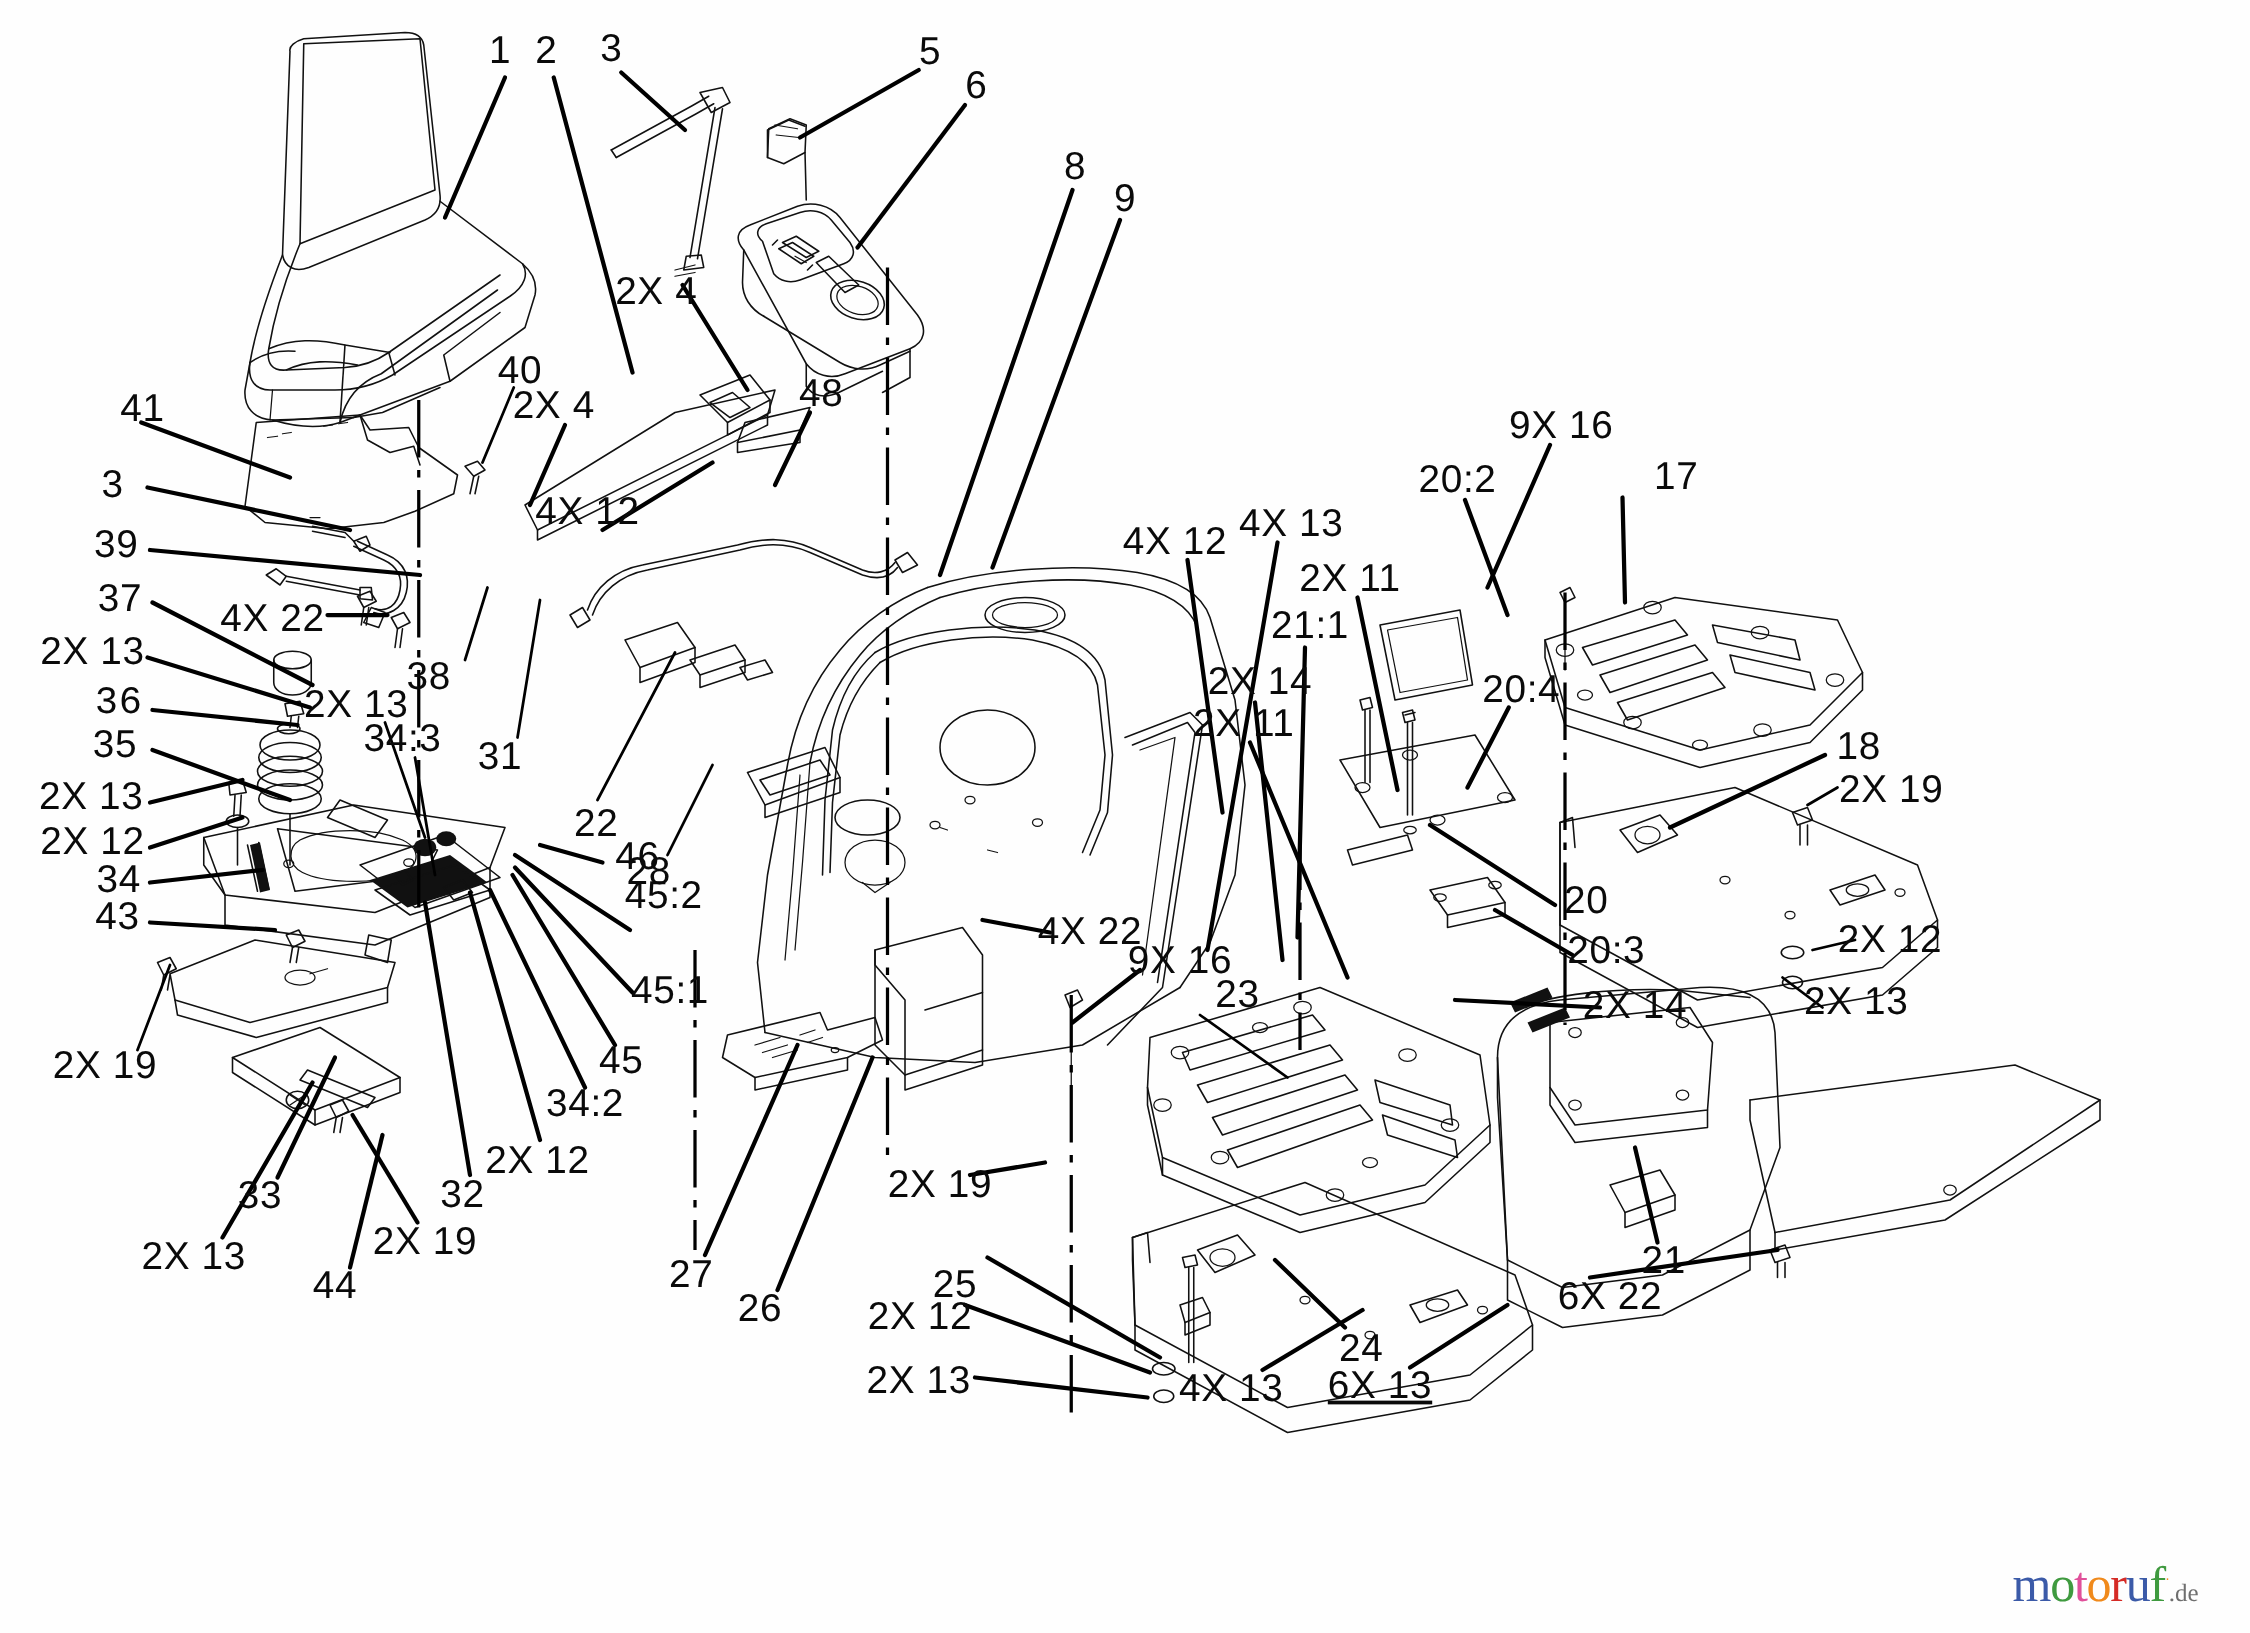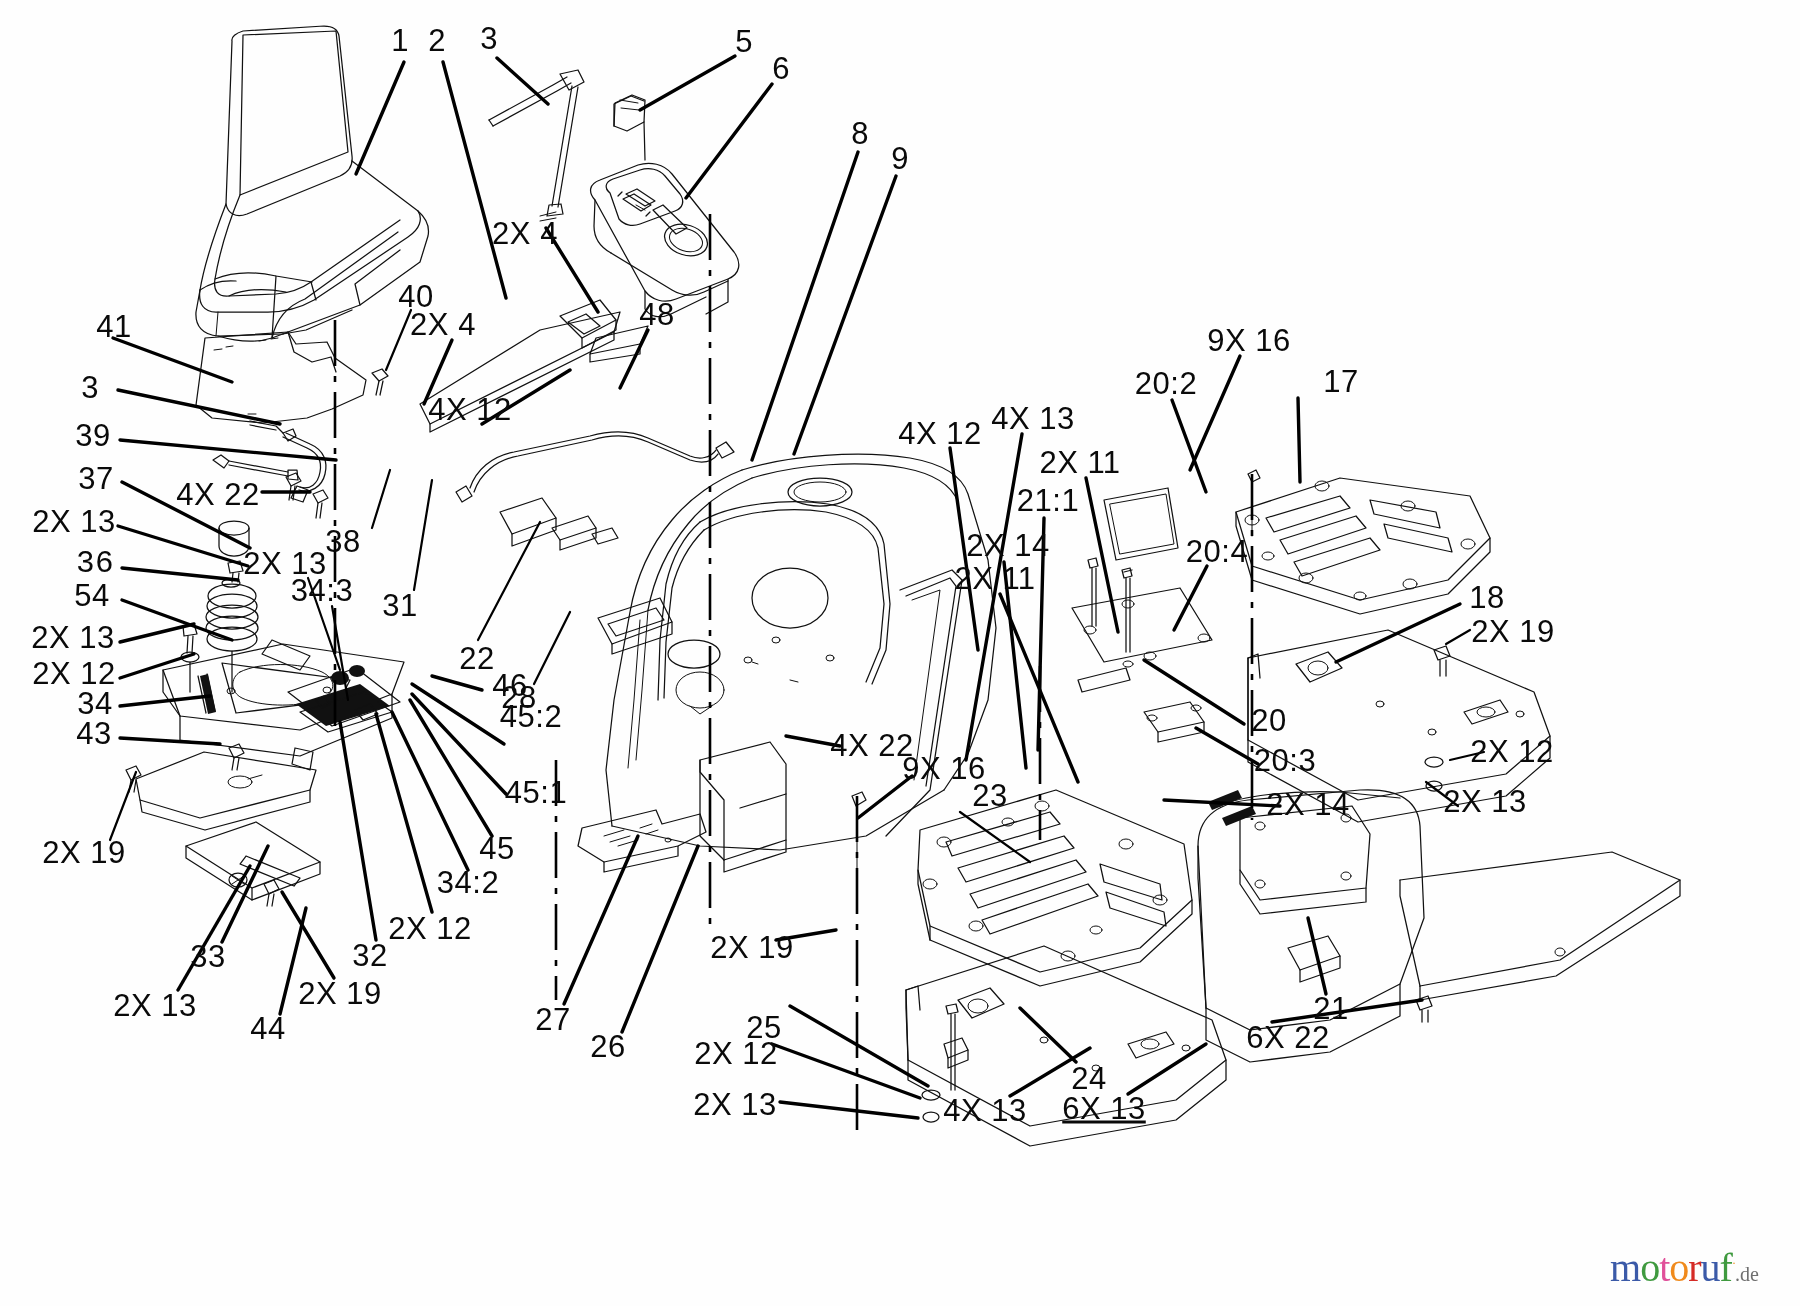--- a/index.html
+++ b/index.html
@@ -557,21 +557,21 @@
       <div class="lbl" style="left: 96px; top: 478px;">37</div>
       <div class="lbl" style="left: 218px; top: 494px;">4X 22</div>
       <div class="lbl" style="left: 74px; top: 521px;">2X 13</div>
       <div class="lbl" style="left: 1008px; top: 545px;">2X 14</div>
       <div class="lbl" style="left: 1217px; top: 551px;">20:4</div>
       <div class="lbl" style="left: 95px; top: 563px; font-family: Liberation Mono, monospace;">36</div>
       <div class="lbl" style="left: 285px; top: 563px;">2X 13</div>
       <div class="lbl" style="left: 995px; top: 578px;">2X 11</div>
       <div class="lbl" style="left: 343px; top: 541px;">38</div>
       <div class="lbl" style="left: 322px; top: 590px;">34:3</div>
-      <div class="lbl" style="left: 92px; top: 595px;">54</div>
+      <div class="lbl" style="left: 92px; top: 595px;">35</div>
       <div class="lbl" style="left: 400px; top: 605px;">31</div>
       <div class="lbl" style="left: 1487px; top: 597px;">18</div>
       <div class="lbl" style="left: 1513px; top: 631px;">2X 19</div>
       <div class="lbl" style="left: 73px; top: 637px;">2X 13</div>
       <div class="lbl" style="left: 74px; top: 673px;">2X 12</div>
       <div class="lbl" style="left: 477px; top: 658px;">22</div>
       <div class="lbl" style="left: 510px; top: 685px;">46</div>
       <div class="lbl" style="left: 519px; top: 697px;">28</div>
       <div class="lbl" style="left: 95px; top: 703px;">34</div>
       <div class="lbl" style="left: 1269px; top: 720px;">20</div>

